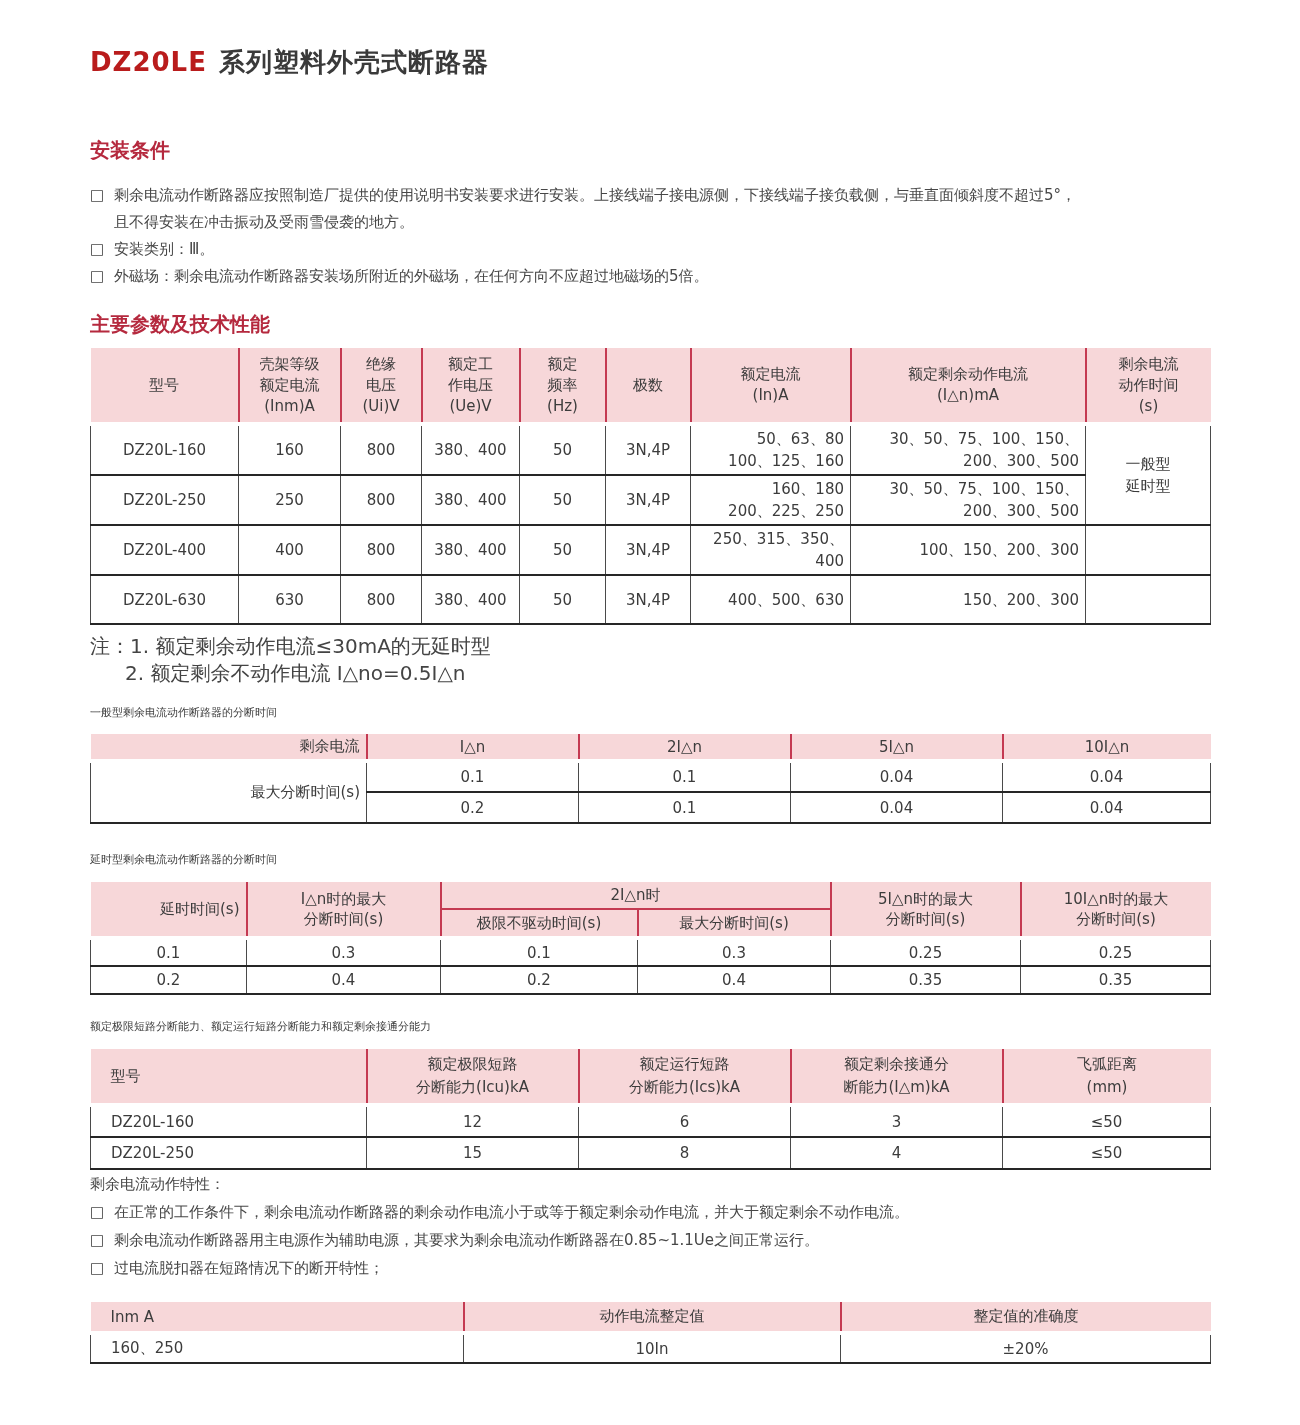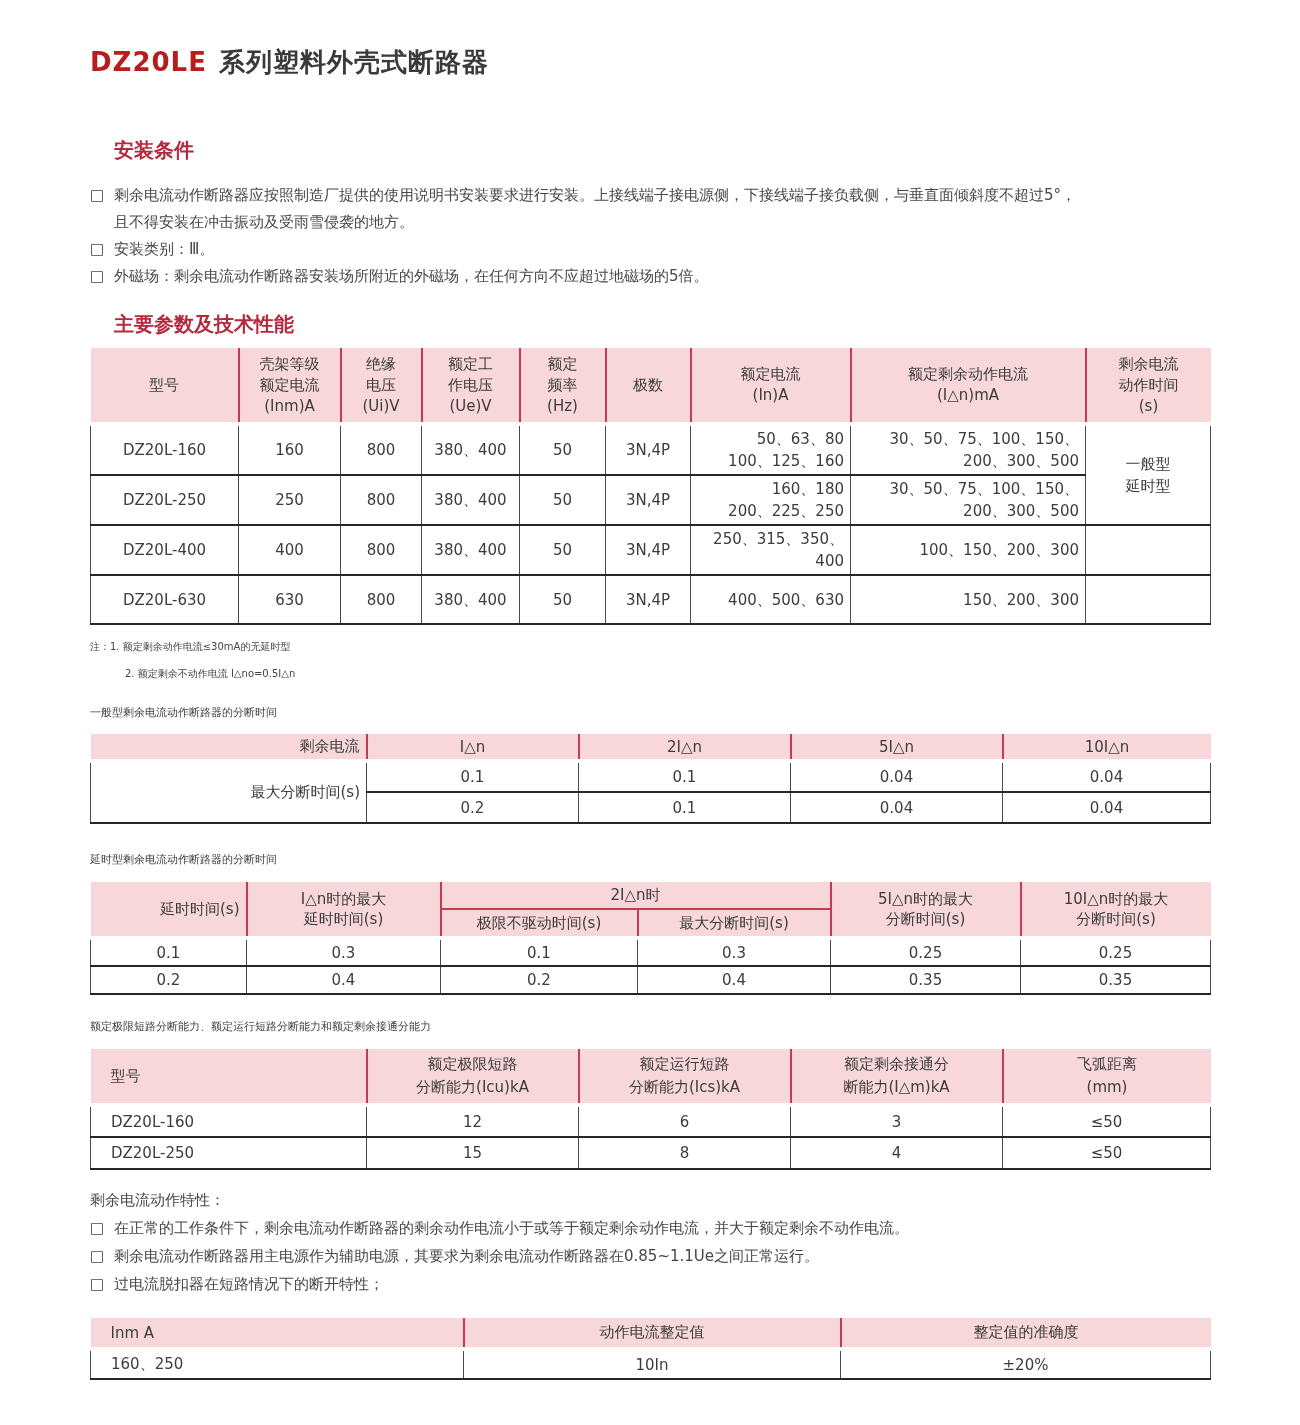--- a/index.html
+++ b/index.html
@@ -7,21 +7,21 @@
   body {
     width:1300px; height:1425px; background:#ffffff;
     font-family:"DejaVu Sans", sans-serif;
     color:#3c3c3c; overflow:hidden;
   }
   .content { width:1120px; margin:0 auto; }
 
   .page-title { margin:45px 0 0 0; font-size:26px; font-weight:bold; color:#3a3a3a; letter-spacing:1px; }
   .brand { color:#b91c1c; margin-right:12px; }
 
-  .section-heading { font-size:20px; font-weight:bold; color:#b5293e; line-height:28px;margin-left:24px; }
+  .section-heading { font-size:20px; font-weight:bold; color:#b5293e; line-height:28px; }
   .mt-install { margin-top:56px; }
   .mt-params  { margin-top:20px; }
 
   .body-text { font-size:15px; line-height:27px; color:#474747; }
   .install-list { margin-top:18px; }
   .bullet-item { display:flex; align-items:flex-start; }
   .bullet { width:24px; flex:none; }
 
   table { border-collapse:collapse; table-layout:fixed; width:1120px; font-size:15px; color:#3c3c3c; }
   th {
@@ -39,41 +39,41 @@
   tbody tr:last-child td { border-bottom:2px solid #262626; }
   td.bb { border-bottom:2px solid #262626; }
   .al  { text-align:right; padding-left:12px; }
   .al2 { text-align:left; padding-left:20px; }
   .sub-head { border-bottom:2px solid #c43a52; }
 
   .t-main { margin-top:10px; }
   .t-main th { height:76px; line-height:21px; }
   .t-main td { height:49px; line-height:22px; }
 
-  .notes { margin-top:8px; font-size:10px; line-height:27px; color:#444; }
+  .notes { margin-top:8px; font-size:20px; line-height:27px; color:#444; }
   .notes .indent { padding-left:35px; }
 
   .table-title { margin-top:14px; font-size:11px; color:#3f3f3f; line-height:24px; }
   .mt-gen   { margin-top:14px; }
   .mt-delay { margin-top:24px; }
   .mt-cap   { margin-top:20px; }
 
   .t-gen { margin-top:9px; }
   .t-gen th { height:27px; }
   .t-gen td { height:31px; }
 
   .t-delay { margin-top:10px; }
   .t-delay th { line-height:20px; }
   .t-delay td { height:28px; }
 
   .t-cap { margin-top:10px; }
   .t-cap th { height:56px; line-height:23px; }
   .t-cap td { height:32px; }
 
-  .chars { margin-top:16px; }
+  .chars { }
   .chars .bullet-item, .chars .plain-line { line-height:28px; }
   .plain-line { display:block; }
 
   .t-set { margin-top:20px; }
   .t-set th { height:31px; }
   .t-set td { height:30px; }
 </style>
 </head>
 <body>
 
@@ -242,21 +242,21 @@
         <col style="width:194px">
         <col style="width:197px">
         <col style="width:193px">
         <col style="width:190px">
         <col style="width:190px">
     </colgroup>
     <thead>
       <tr>
         <th rowspan="2" class="al">延时时间(s)</th>
         <th rowspan="2">I△n时的最大
-延时时间(s)</th>
+分断时间(s)</th>
         <th colspan="2" class="sub-head">2I△n时</th>
         <th rowspan="2">5I△n时的最大
 分断时间(s)</th>
         <th rowspan="2">10I△n时的最大
 分断时间(s)</th>
       </tr>
       <tr>
         <th>极限不驱动时间(s)</th>
         <th>最大分断时间(s)</th>
       </tr>

